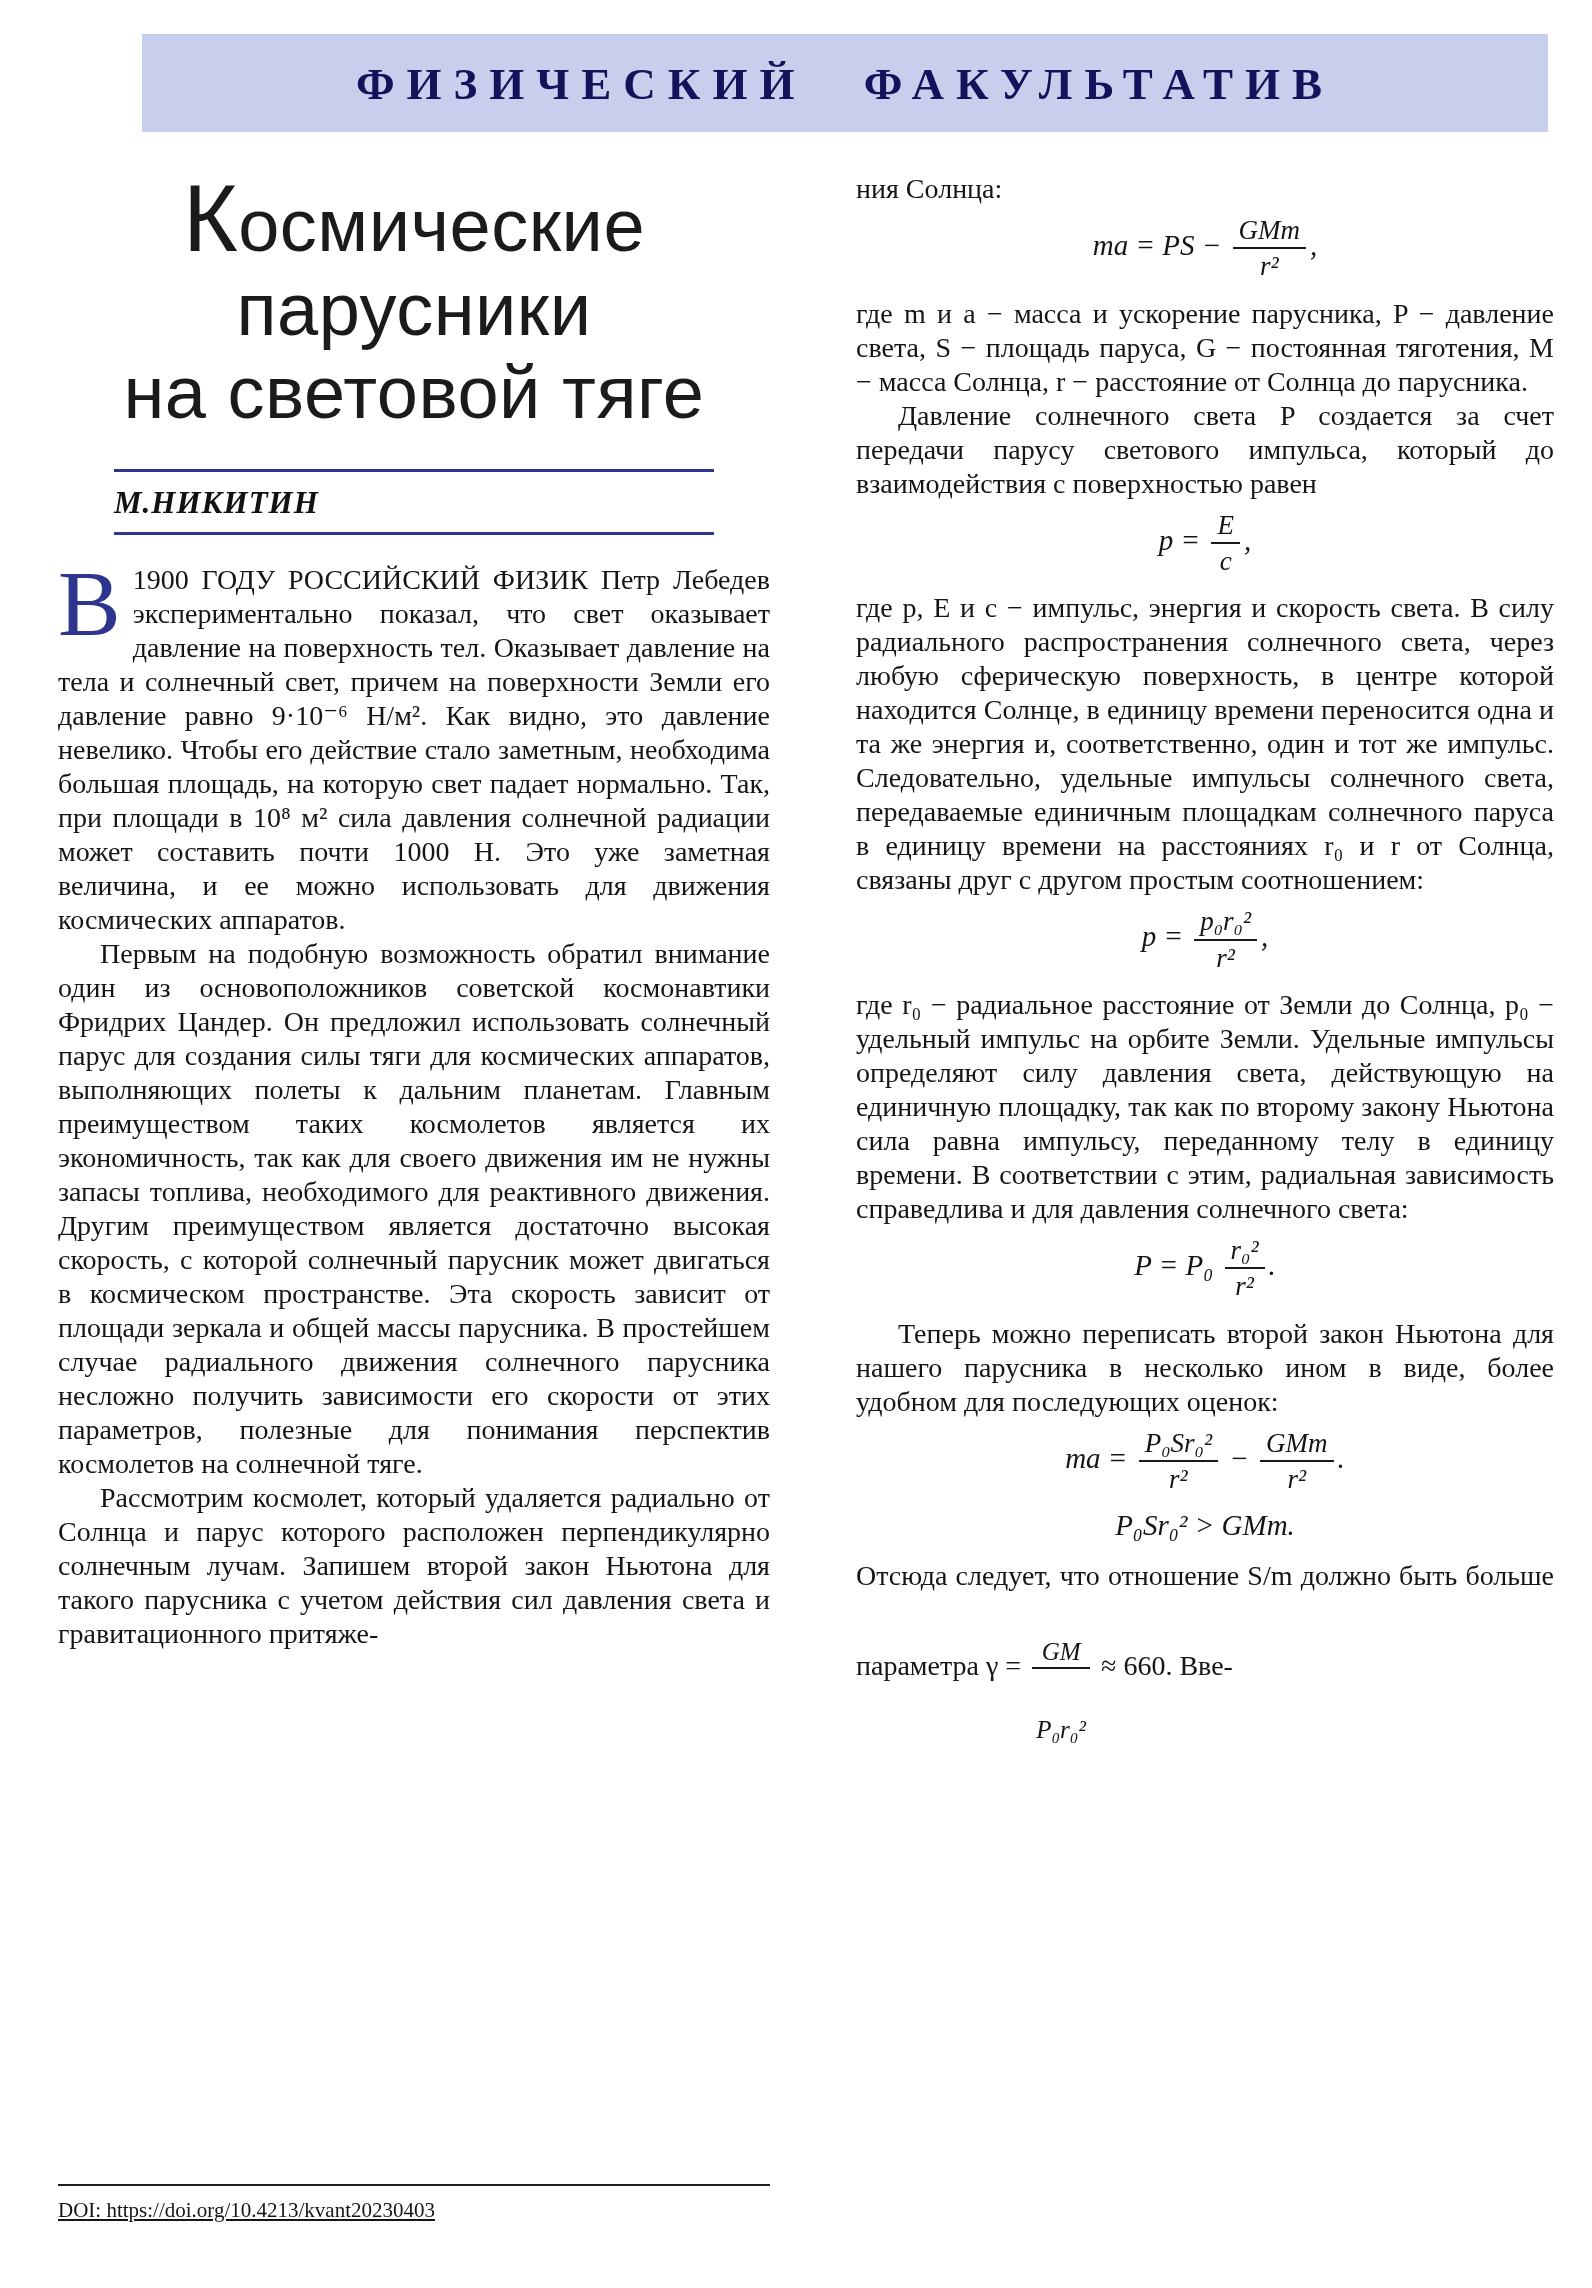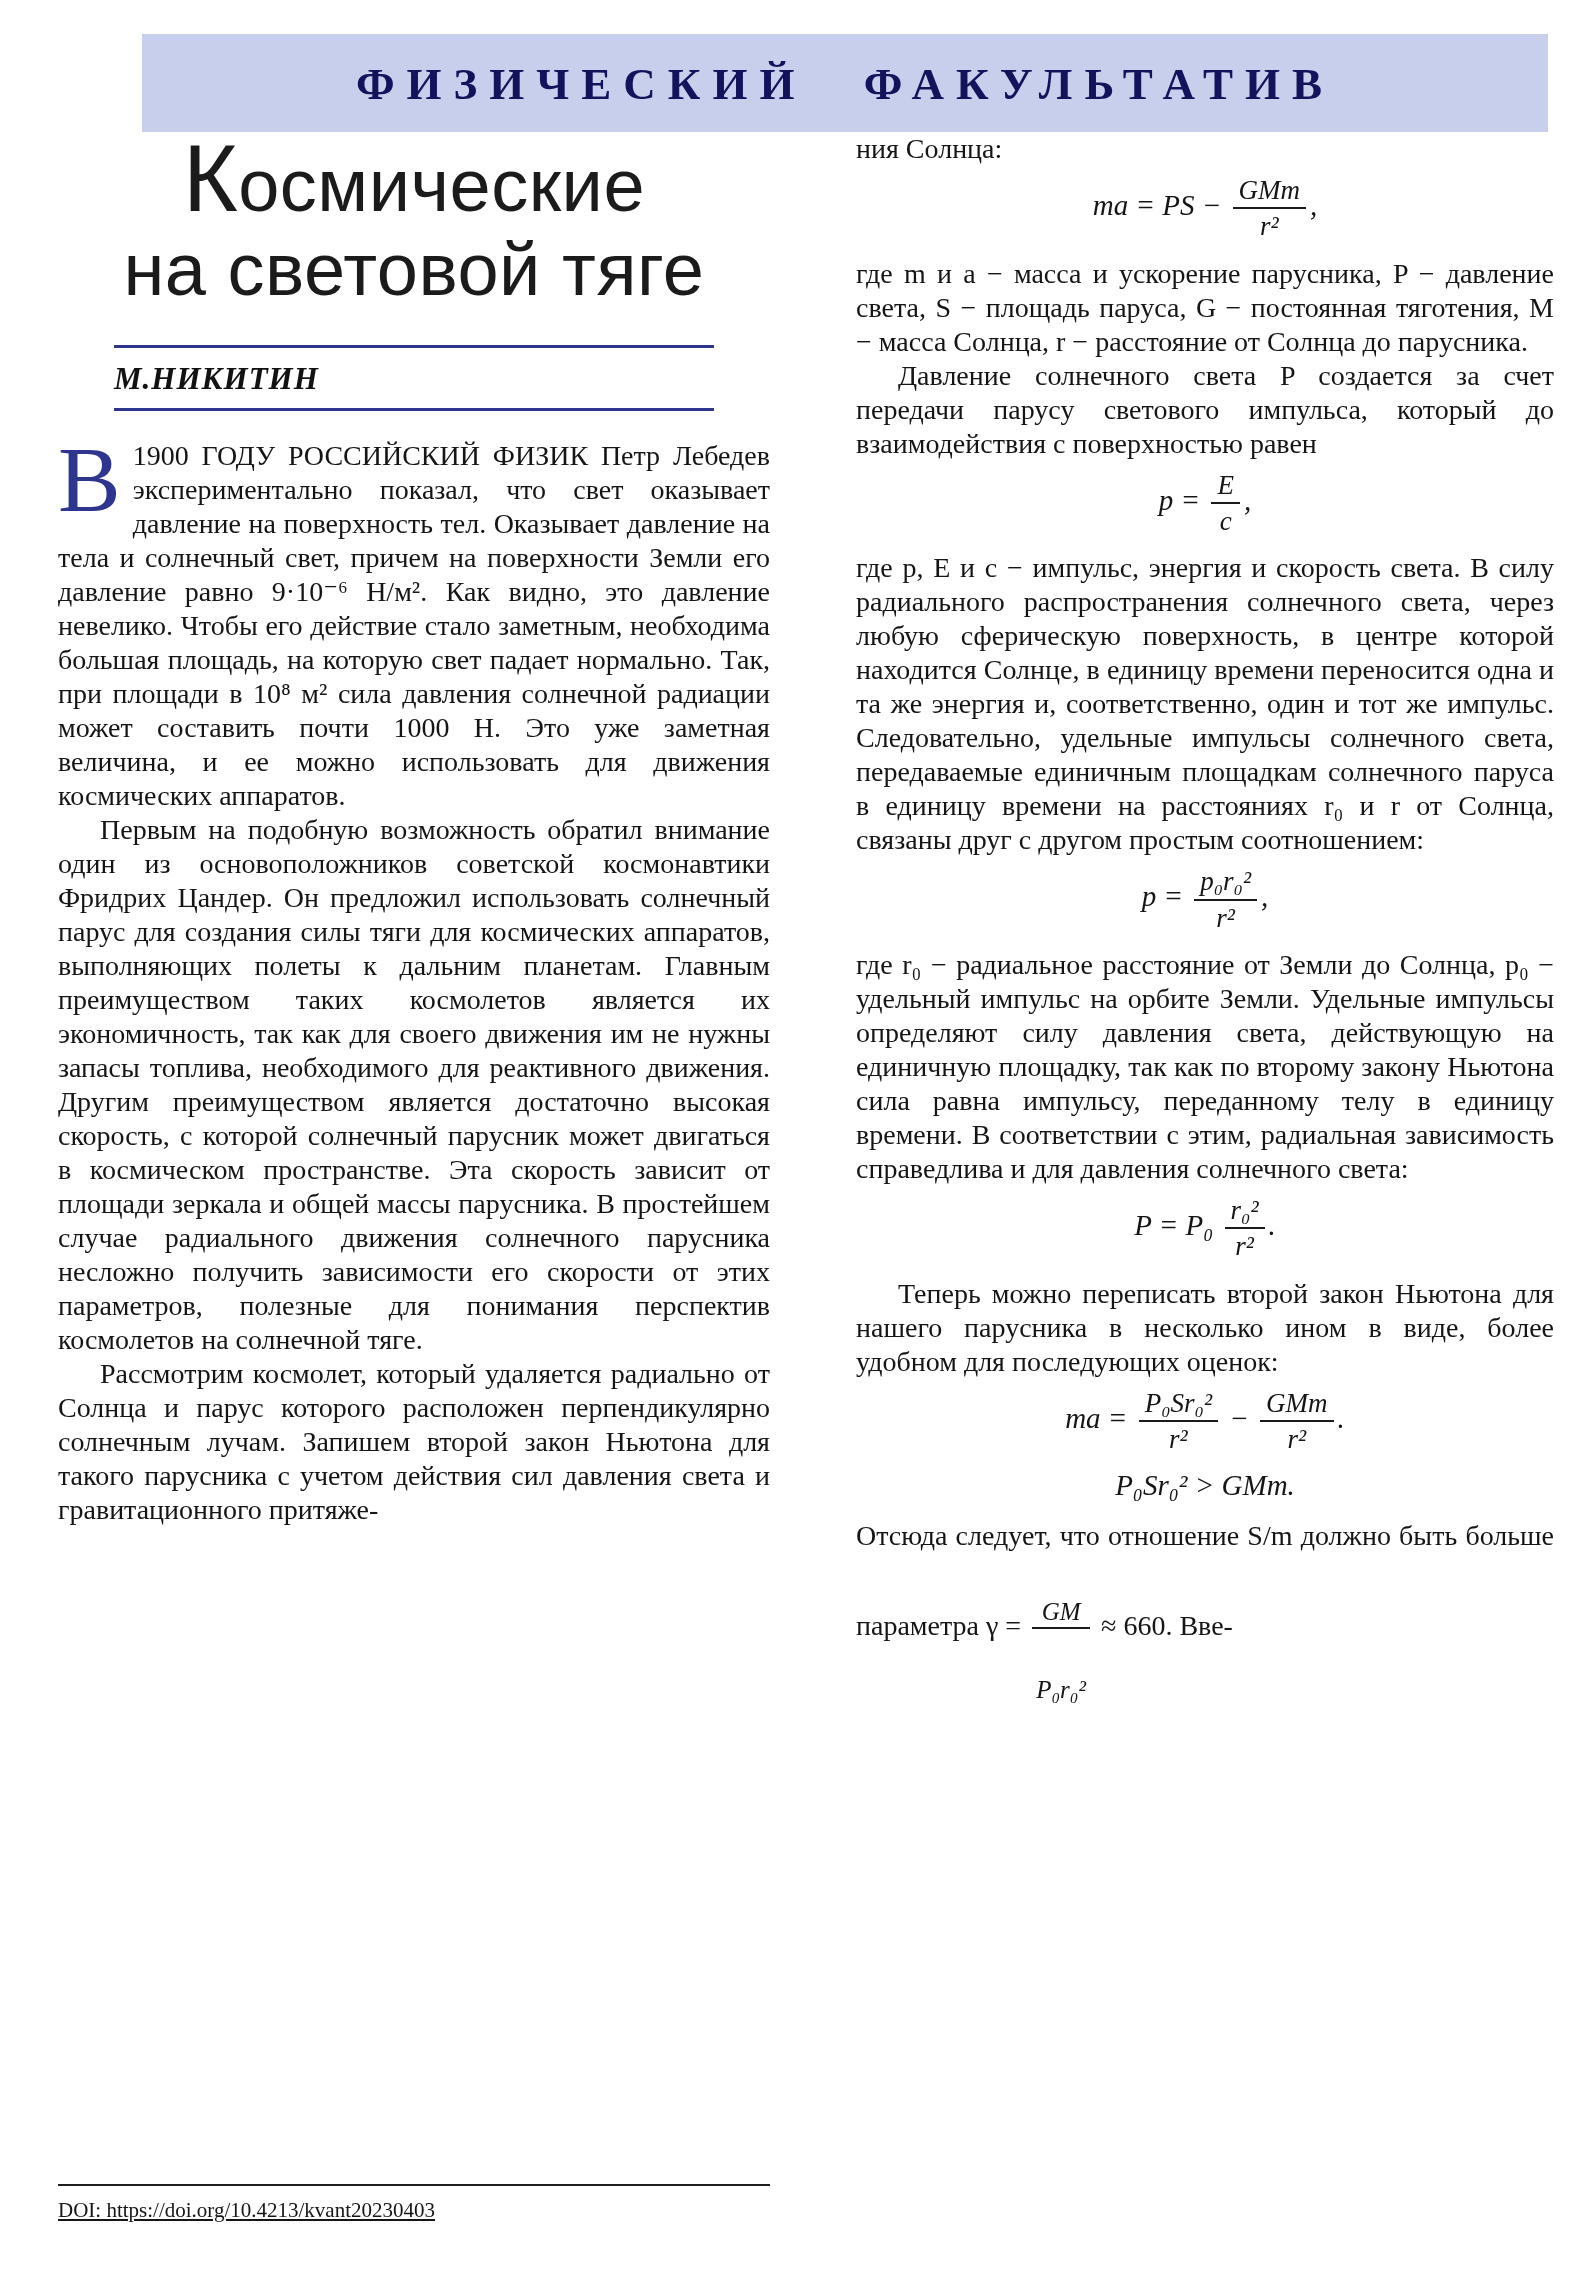--- a/index.html
+++ b/index.html
@@ -14,20 +14,21 @@
     font-family: "Liberation Serif", "DejaVu Serif", serif;
     color: #151515;
   }
   .page {
     box-sizing: border-box;
     width: 1592px;
     height: 2289px;
     display: flex;
     flex-direction: column;
     padding: 34px 38px 40px 58px;
+    gap: 40px;
   }
   
   .banner {
     margin-left: 84px;
     margin-right: 6px;
     background: #c7cfec;
     text-align: center;
     padding: 24px 10px 22px;
   }
   .banner-text {
@@ -152,20 +153,21 @@
   <div class="banner">
     <span class="banner-text">ФИЗИЧЕСКИЙ ФАКУЛЬТАТИВ</span>
   </div>
 
   <div class="columns">
 
     <div class="col-left">
 
       <h1 class="title">
           <span class="title-line"><span class="title-initial">К</span><span>осмические</span></span>
+          <span class="title-line">парусники</span>
           <span class="title-line">на световой тяге</span>
         </h1>
 
       <div class="author-block">
         <span class="author">М.НИКИТИН</span>
       </div>
 
       <div class="bodytext left-body">
         <p class="first-para"><span class="dropcap">В</span><span>1900 ГОДУ РОССИЙСКИЙ ФИЗИК Петр Лебедев экспериментально показал, что свет оказывает давление на поверхность тел. Оказывает давление на тела и солнечный свет, причем на поверхности Земли его давление равно 9·10⁻⁶ Н/м². Как видно, это давление невелико. Чтобы его действие стало заметным, необходима большая площадь, на которую свет падает нормально. Так, при площади в 10⁸ м² сила давления солнечной радиации может составить почти 1000 Н. Это уже заметная величина, и ее можно использовать для движения космических аппаратов.</span></p>
         <p class="indent">Первым на подобную возможность обратил внимание один из основоположников советской космонавтики Фридрих Цандер. Он предложил использовать солнечный парус для создания силы тяги для космических аппаратов, выполняющих полеты к дальним планетам. Главным преимуществом таких космолетов является их экономичность, так как для своего движения им не нужны запасы топлива, необходимого для реактивного движения. Другим преимуществом является достаточно высокая скорость, с которой солнечный парусник может двигаться в космическом пространстве. Эта скорость зависит от площади зеркала и общей массы парусника. В простейшем случае радиального движения солнечного парусника несложно получить зависимости его скорости от этих параметров, полезные для понимания перспектив космолетов на солнечной тяге.</p>

